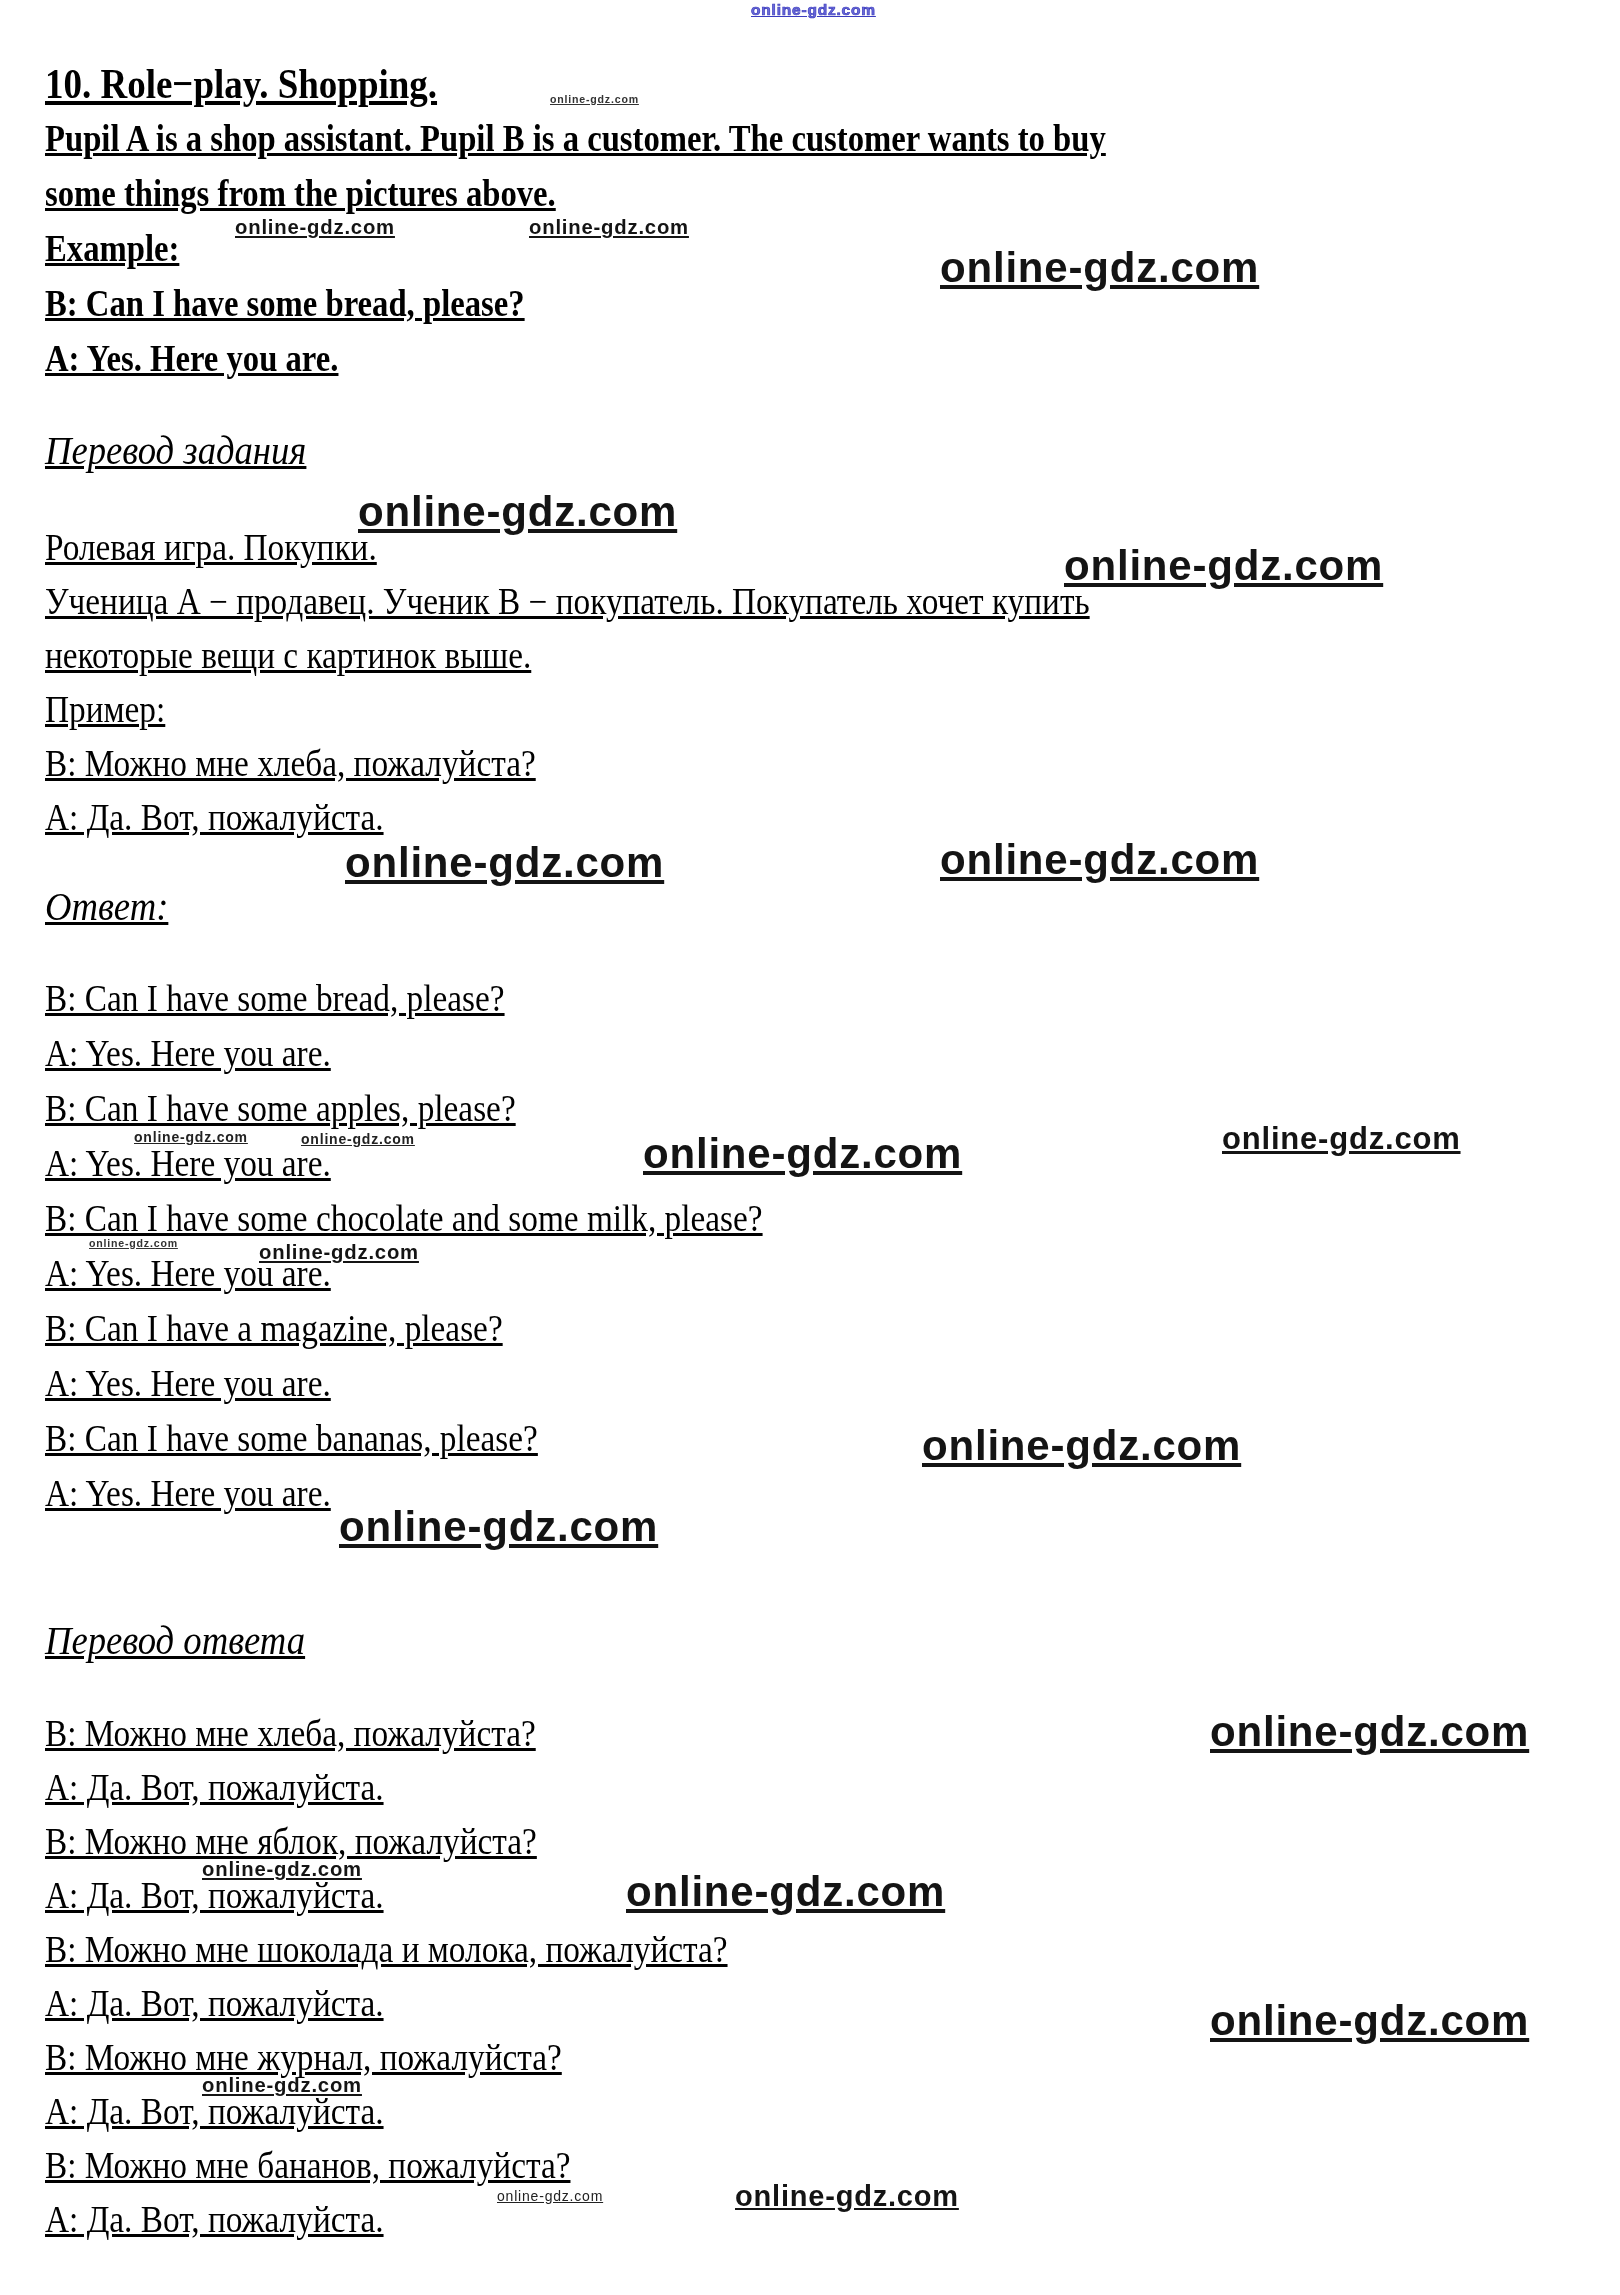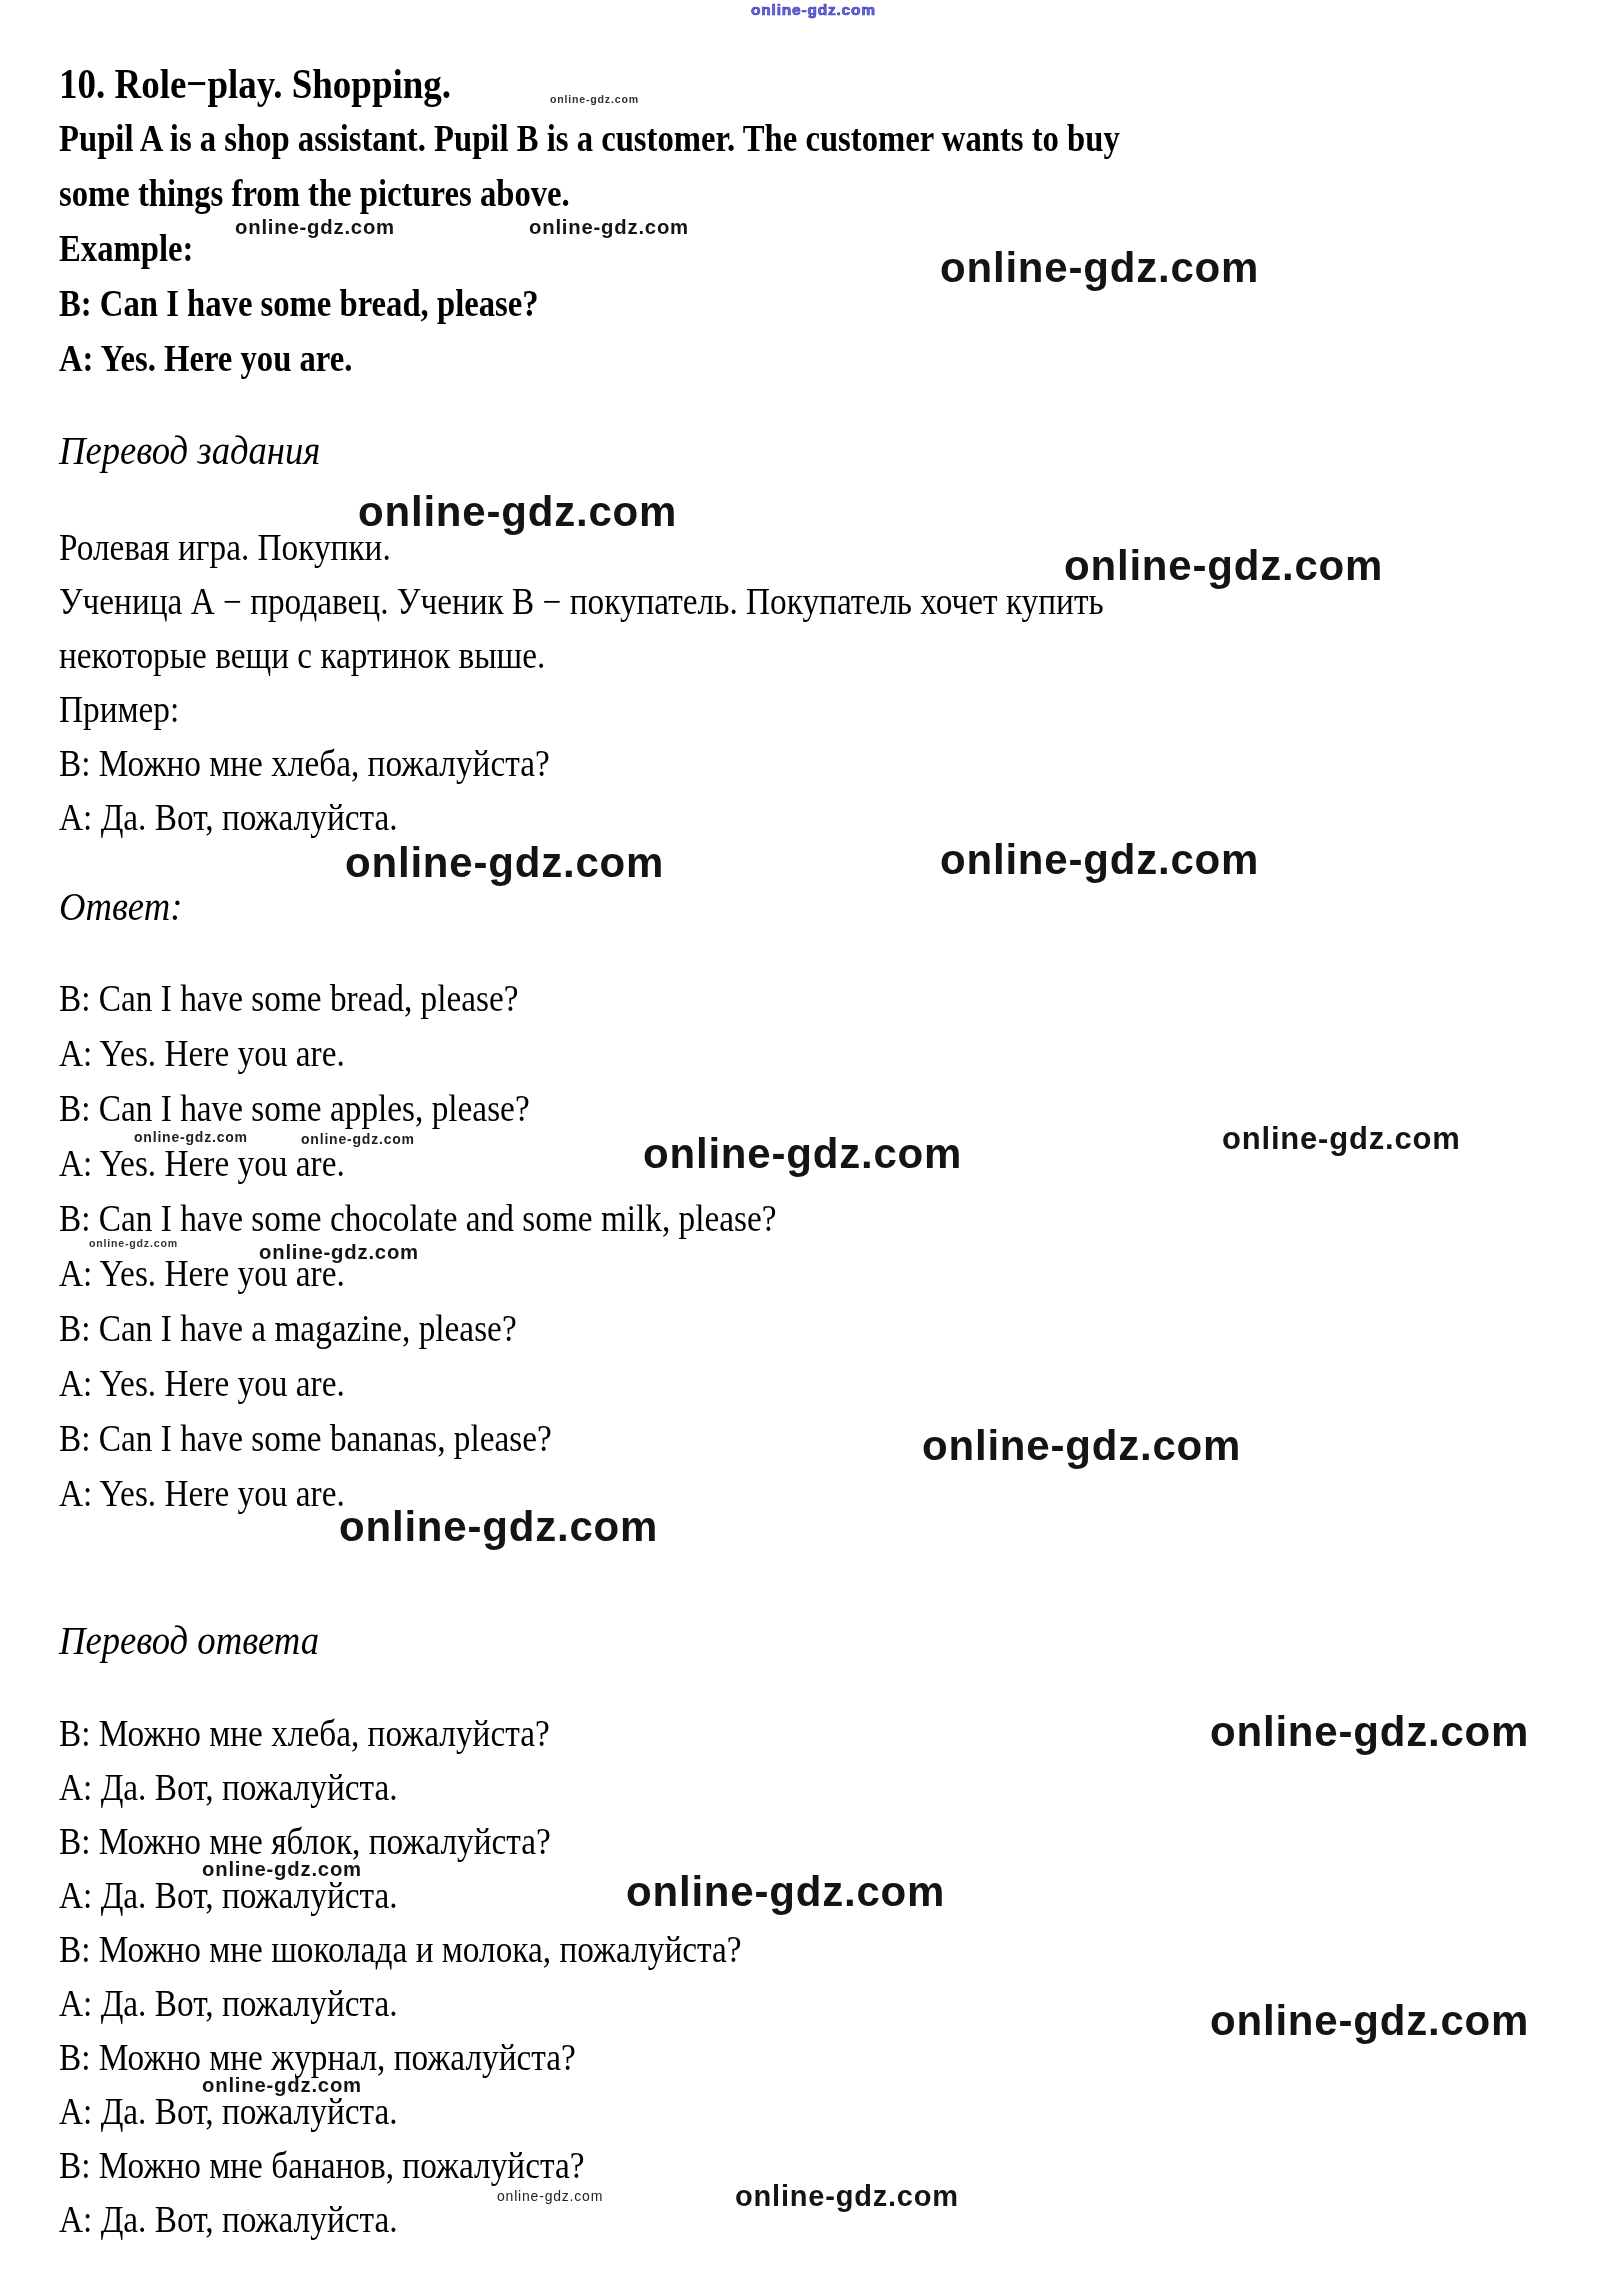--- a/index.html
+++ b/index.html
@@ -6,38 +6,38 @@
   body {
     width:1620px; height:2295px;
     background:#ffffff;
     position:relative;
     overflow:hidden;
     font-family:"Liberation Serif", serif;
   }
   .page { position:absolute; inset:0; }
 
   
-  .sec { position:absolute; left:59px; }
+  .sec { position:absolute; left:45px;text-decoration:underline; }
   .ln {
     font-family:"Liberation Serif", serif;
     font-size:37px; line-height:55px;
     color:#000; white-space:nowrap;
     transform:scaleX(0.90); transform-origin:0 50%;
   }
   .lh67 .ln { line-height:54px; }
   .b  { font-weight:700; font-size:38px; transform:scaleX(0.86); }
   .t  { font-size:43px; }
   .it { font-style:italic; font-weight:400; font-size:39px; line-height:49px; transform:scaleX(0.94); }
 
   
   .wm {
     position:absolute;
     font-family:"Liberation Sans", sans-serif;
     color:#141414; white-space:nowrap;
-    font-weight:600; letter-spacing:0.8px;
+    font-weight:600; letter-spacing:0.8px;text-decoration:underline;
   }
   .wm-xl { font-size:42px; }
   .wm-lg { font-size:31px; }
   .wm-md { font-size:29px; }
   .wm-sm { font-size:20.3px; }
   .wm-xs { font-size:14px; color:#222; }
   .wm-xxs{ font-size:10.6px; color:#333; }
   .wm-blue {
     font-size:15.5px; font-weight:700; color:#6a6ad8;
     -webkit-text-stroke:0.7px #3b3bbd;

